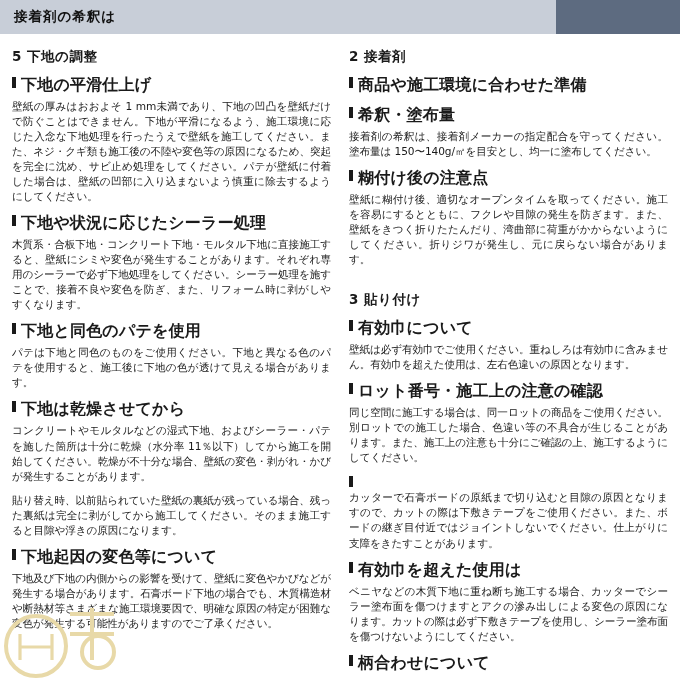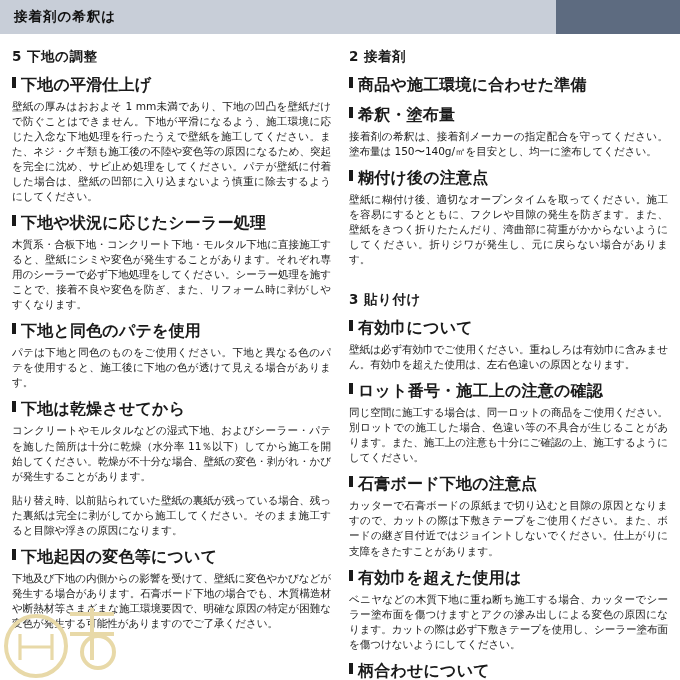--- a/index.html
+++ b/index.html
@@ -206,21 +206,20 @@
         <div class="sub-title">
             <span class="bullet"></span>
             <span>ロット番号・施工上の注意の確認</span>
           </div>
         <p class="body-text">同じ空間に施工する場合は、同一ロットの商品をご使用ください。別ロットでの施工した場合、色違い等の不具合が生じることがあります。また、施工上の注意も十分にご確認の上、施工するようにしてください。</p>
       </div>
 
       <div class="block">
         <div class="sub-title">
             <span class="bullet"></span>
-            <span>石膏ボード下地の注意点</span>
           </div>
         <p class="body-text">カッターで石膏ボードの原紙まで切り込むと目隙の原因となりますので、カットの際は下敷きテープをご使用ください。また、ボードの継ぎ目付近ではジョイントしないでください。仕上がりに支障をきたすことがあります。</p>
       </div>
 
       <div class="block">
         <div class="sub-title">
             <span class="bullet"></span>
             <span>有効巾を超えた使用は</span>
           </div>
         <p class="body-text">ベニヤなどの木質下地に重ね断ち施工する場合、カッターでシーラー塗布面を傷つけますとアクの滲み出しによる変色の原因になります。カットの際は必ず下敷きテープを使用し、シーラー塗布面を傷つけないようにしてください。</p>

